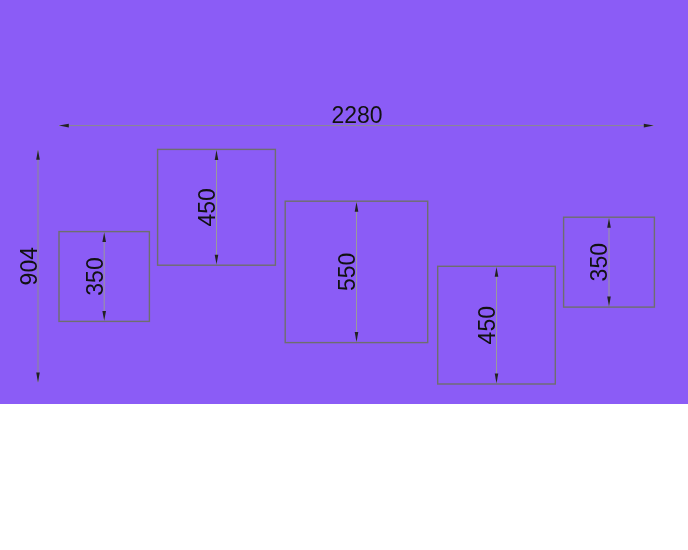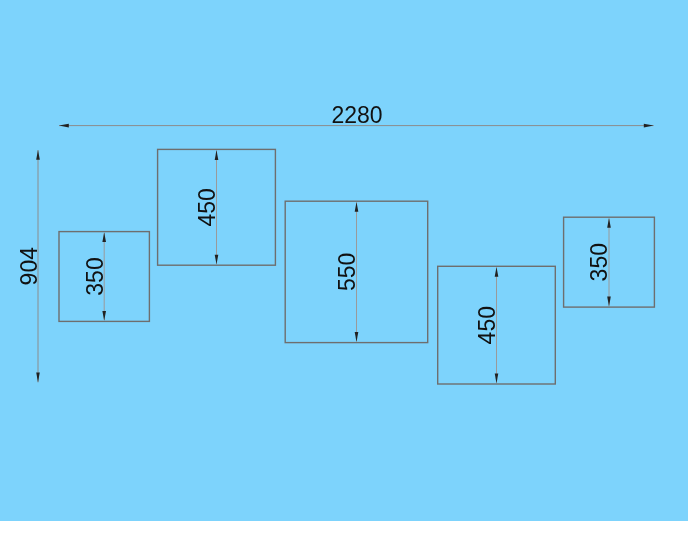--- a/index.html
+++ b/index.html
@@ -1,16 +1,16 @@
 <!DOCTYPE html>
 <html><head>
 <meta charset="utf-8">
 <style>
   html,body{margin:0;padding:0;background:#ffffff;}
-  .page{width:688px;height:521px;position:relative;background:#7dd3fc;overflow:hidden;}
+  .page{width:688px;height:404px;position:relative;background:#8b5cf6;overflow:hidden;}
   text{font-family:"Liberation Sans", sans-serif;fill:#111111;}
 </style>
 </head>
 <body>
 <div class="page">
 <svg width="688" height="550" viewBox="0 0 688 550" xmlns="http://www.w3.org/2000/svg">
 
   <g>
     <line x1="59" y1="125.6" x2="653.6" y2="125.6" stroke="#8c8c8c" stroke-width="1"></line>
     <polygon points="59,125.6 68.8,123.8 68.8,127.4" fill="#222222"></polygon>

